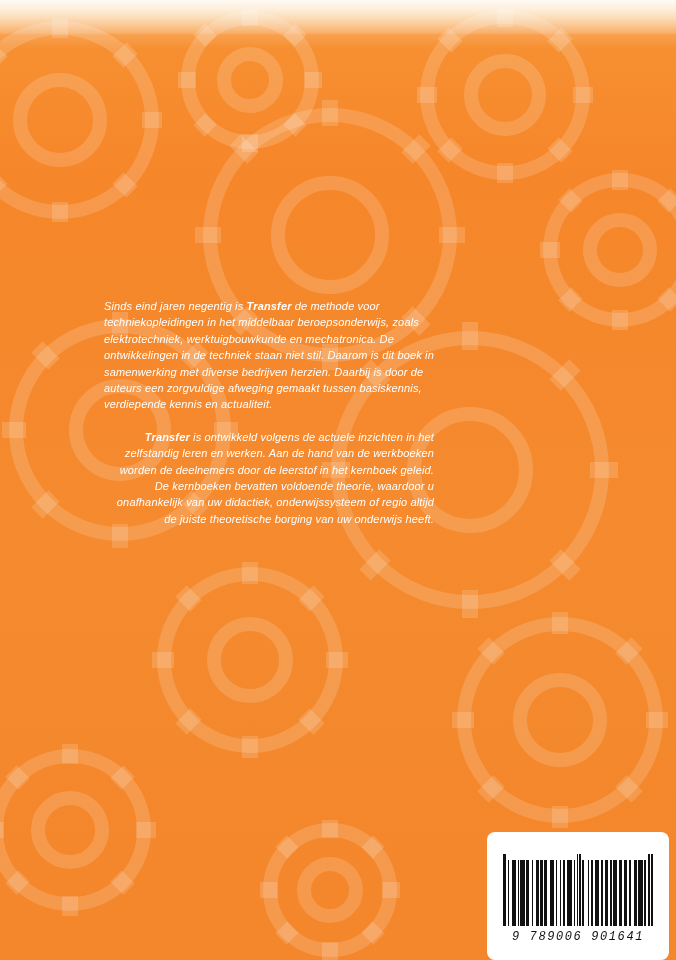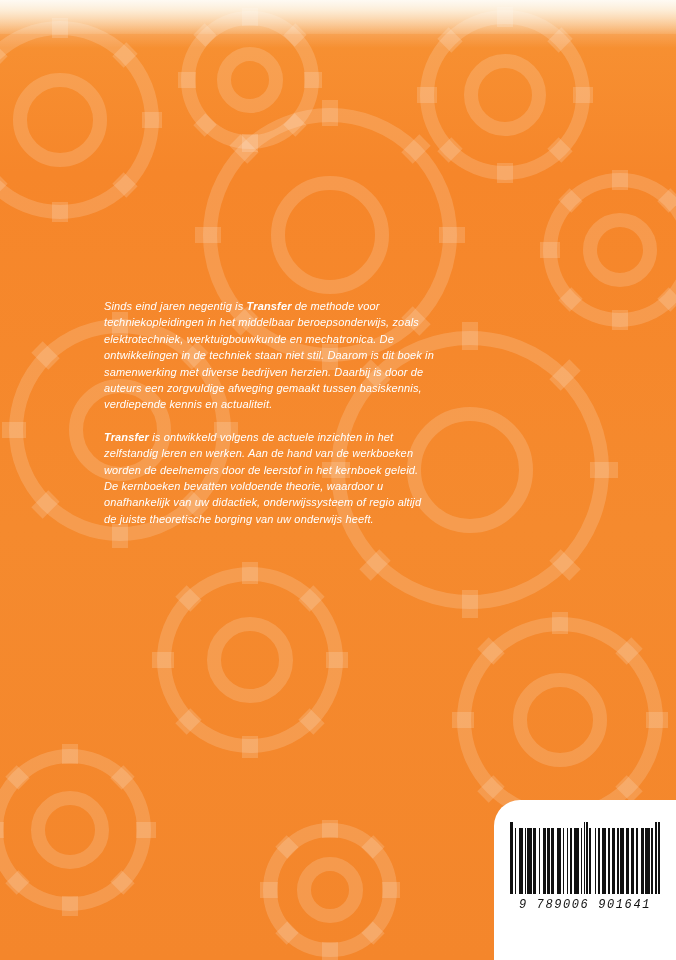--- a/index.html
+++ b/index.html
@@ -68,33 +68,35 @@
     color: #ffffff;
     font-size: 11px;
     line-height: 16.4px;
     letter-spacing: 0.15px;
   }
   .blurb p {
     margin: 0 0 16px 0;
   }
   .blurb p:last-child {
     margin-bottom: 16px;
+    text-align: right;
   }
   .blurb b {
     font-weight: bold;
   }
   
   .barcode-panel {
     position: absolute;
-    right: 0;
+    right: 7px;
     bottom: 0;
     width: 182px;
-    height: 160px;
+    height: 128px;
     background: #ffffff;
     border-top-left-radius: 26px;
+    border-radius: 8px;
   }
   .barcode-wrap {
     position: absolute;
     left: 50%;
     top: 28px;
     transform: translateX(-50%);
     width: 150px;
     text-align: center;
   }
   .bars {

